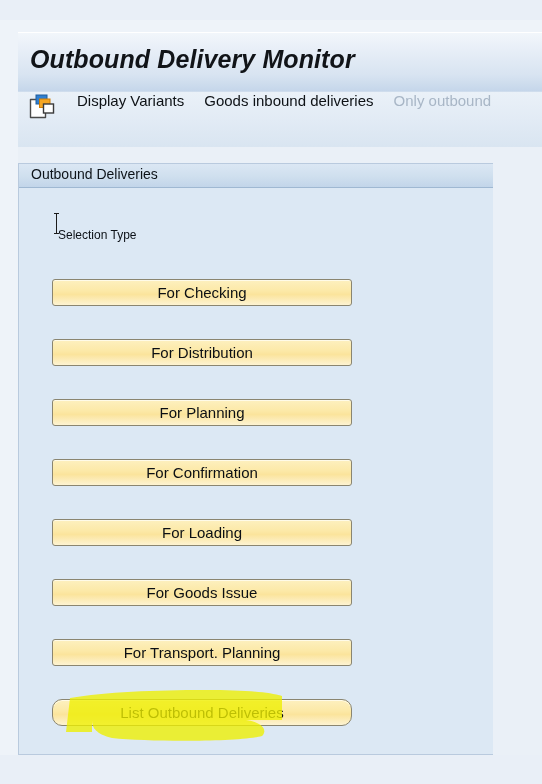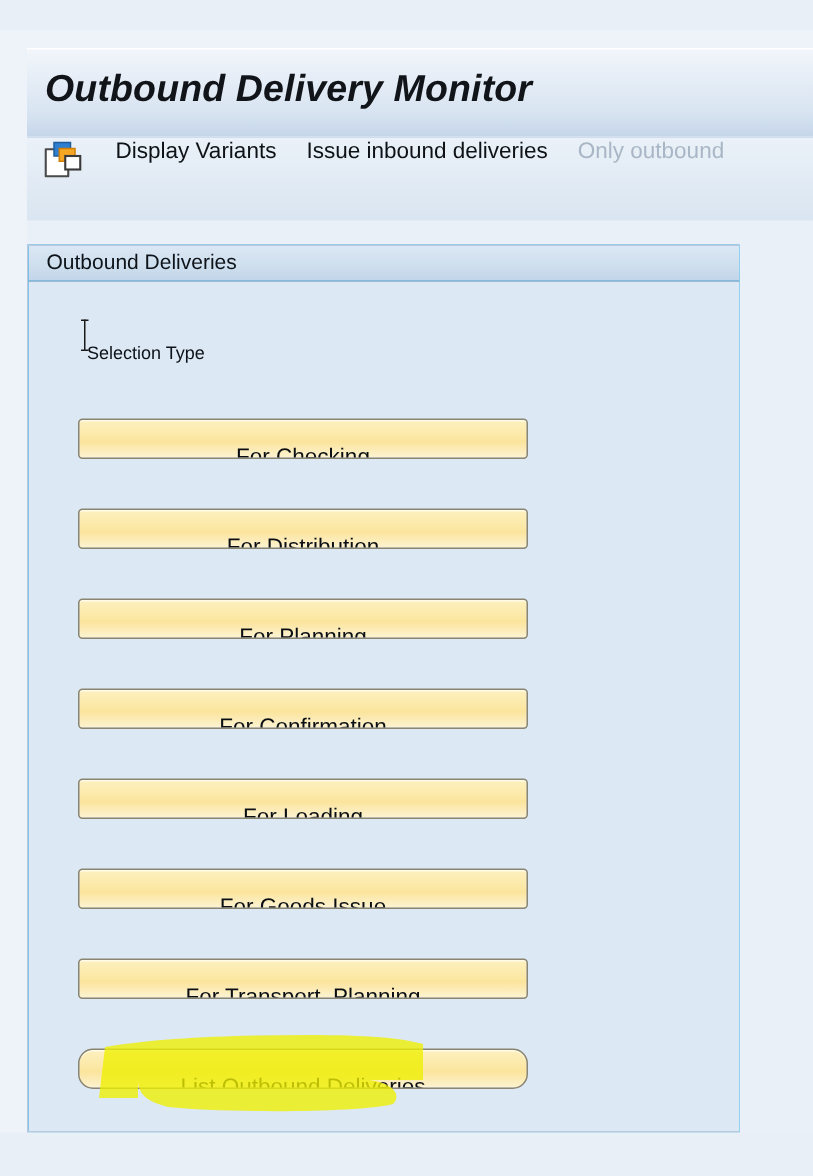--- a/index.html
+++ b/index.html
@@ -160,21 +160,21 @@
     left: 33px;
     top: 91px;
     width: 300px;
   }
   .sapbtn {
     position: relative;
     display: block;
     width: 300px;
     height: 27px;
     margin: 0 0 33px 0;
-    padding: 12px;
+    padding: 0;
     box-sizing: border-box;
     border: 1px solid #8a8570;
     border-radius: 3px;
     background: linear-gradient(to bottom,
                 #fdf0bf 0%,
                 #fce9a8 42%,
                 #fbe49c 58%,
                 #fdf3d2 100%);
     font-family: "Liberation Sans", sans-serif;
     font-size: 15px;
@@ -249,21 +249,21 @@
 
       <rect x="9" y="3" width="11" height="9" fill="#2f7fd0" stroke="#1f5c9c" stroke-width="1"></rect>
 
       <rect x="12.5" y="7" width="10.5" height="8.5" fill="#f5a623" stroke="#d07f06" stroke-width="1"></rect>
 
       <rect x="16.5" y="12" width="10" height="9" fill="#ffffff" stroke="#3a3a3a" stroke-width="1.4"></rect>
     </svg>
 
     <div class="tb-item">Display Variants</div>
 
-    <div class="tb-item">Issue inbound deliveries</div>
+    <div class="tb-item">Goods inbound deliveries</div>
 
     <div class="tb-item disabled">Only outbound</div>
   </div>
 
   <div class="panel">
 
     <div class="panel-tabbar">
       <div class="panel-tab-label">Outbound Deliveries</div>
     </div>
 

